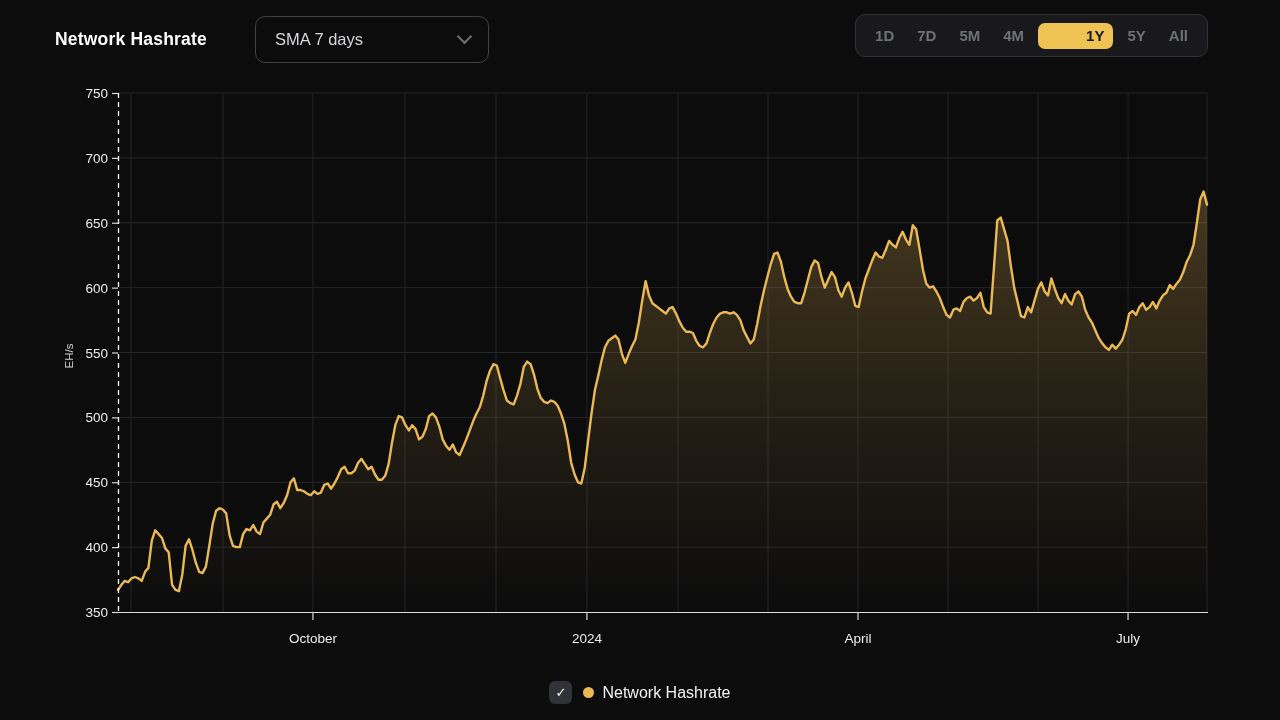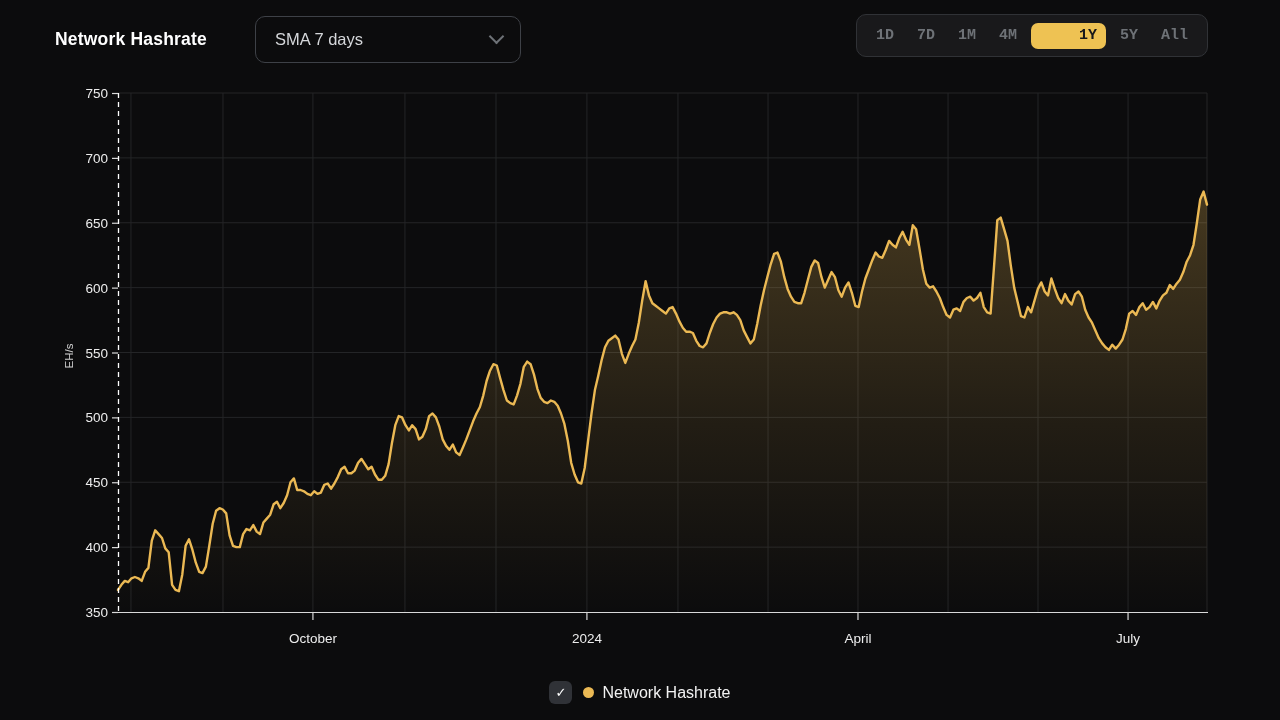--- a/index.html
+++ b/index.html
@@ -8,41 +8,41 @@
     background:var(--background,#0c0c0d);
     font-family:"Liberation Sans","DejaVu Sans",sans-serif;
     -webkit-font-smoothing:antialiased;
   }
   .page-title{
     position:absolute;left:55px;top:29px;
     font-size:17.5px;font-weight:bold;color:var(--title-text,#fff);
     letter-spacing:.2px;
   }
   .dropdown{
-    position:absolute;left:255px;top:16px;width:266px;height:47px;
+    position:absolute;left:255px;top:16px;width:234px;height:47px;
     border:1px solid var(--dropdown-border,#3e4147);border-radius:10px;
     display:flex;align-items:center;justify-content:space-between;
     padding:0 18px 0 19px;box-sizing:border-box;
     color:var(--dropdown-text,#d5d7da);font-size:16.5px;cursor:pointer;background:transparent;
   }
   .chevron{
     width:9px;height:9px;flex:0 0 auto;
     border-right:2px solid var(--muted-text,#9da1a7);
     border-bottom:2px solid var(--muted-text,#9da1a7);
     transform:rotate(45deg);margin-top:-6px;
   }
   .range-group{
     position:absolute;top:14px;right:72px;height:43px;
     display:flex;align-items:center;gap:5px;padding:0 10px;
     background:var(--panel-bg,#19191b);
     border:1px solid var(--panel-border,#303236);
     border-radius:10px;box-sizing:border-box;
   }
   .range-btn{
-    background:none;border:none;cursor:pointer;font-family:Liberation Mono, monospace;
+    background:none;border:none;cursor:pointer;font-family:Liberation Sans, sans-serif;
     color:var(--muted-text,#6e7277);font-weight:bold;font-size:15px;
     padding:4px 9px;line-height:1.2;
   }
   .range-btn.active{
     background:var(--accent-button-bg,#eec253);
     color:var(--accent-button-text,#17181a);
     border-radius:7px;
     padding-left:48px;
   }
   #chart-svg{position:absolute;left:0;top:0;}
@@ -67,21 +67,21 @@
 <div class="page-title">Network Hashrate</div>
 
 <div class="dropdown">
   <span>SMA 7 days</span>
   <span class="chevron"></span>
 </div>
 
 <div class="range-group">
     <button class="range-btn">1D</button>
     <button class="range-btn">7D</button>
-    <button class="range-btn">1M</button>
+    <button class="range-btn">5M</button>
     <button class="range-btn">4M</button>
     <button class="range-btn active">1Y</button>
     <button class="range-btn">5Y</button>
     <button class="range-btn">All</button>
   </div>
 
 <svg id="chart-svg" width="1280" height="660" viewBox="0 0 1280 660">
     <defs>
       <linearGradient id="areaGrad" x1="0" y1="0" x2="0" y2="1">
         <stop offset="0%" stop-color="#ebb954" stop-opacity="0.26"></stop>

